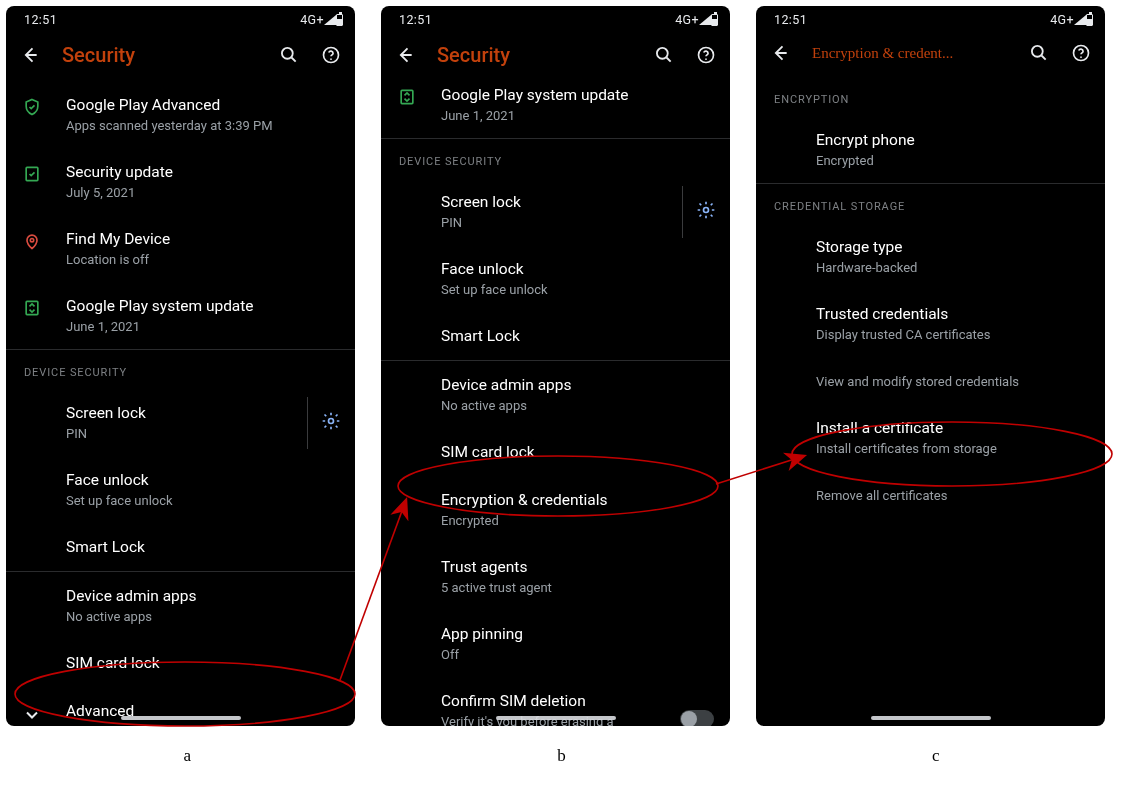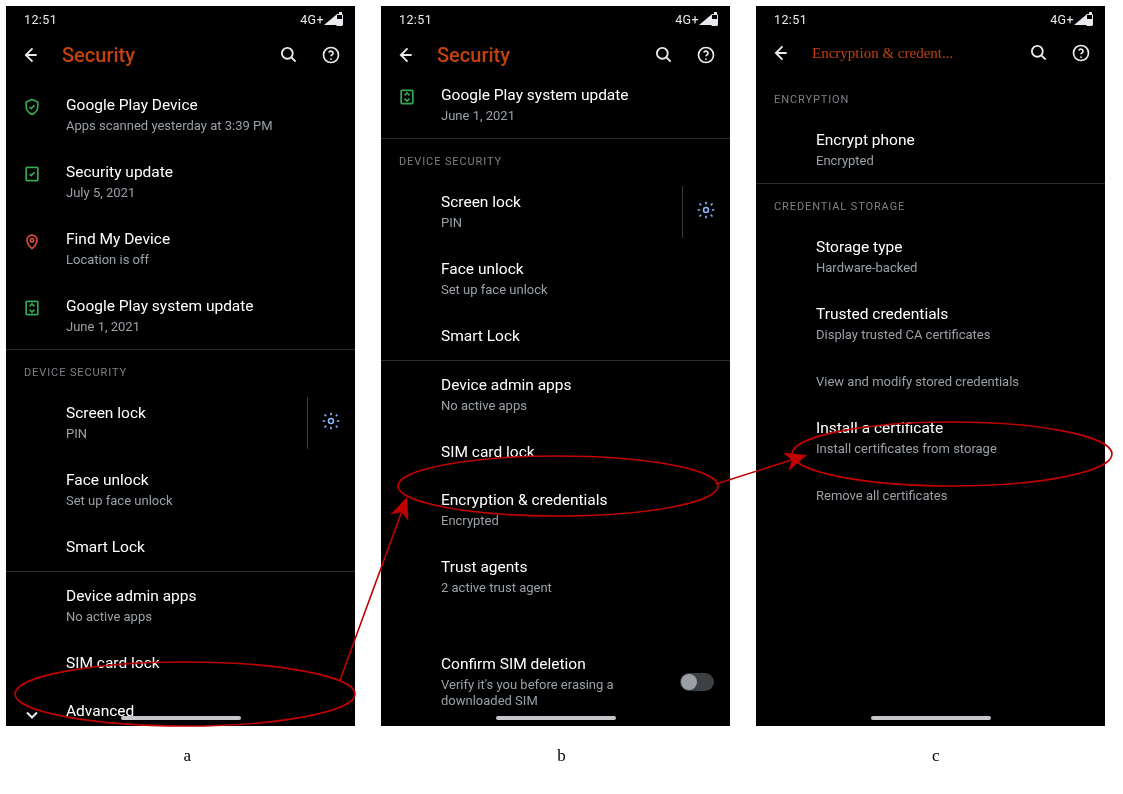--- a/index.html
+++ b/index.html
@@ -16,21 +16,21 @@
     gap: 26px;
     padding: 6px 6px 0 6px;
   }
   .phone {
     width: 349px;
     height: 720px;
     background: #000;
     color: #e8eaed;
     overflow: hidden;
     position: relative;
-    border-radius: 0;
+    border-radius: 8px;
   }
   
   .status {
     display: flex;
     justify-content: space-between;
     align-items: center;
     font-size: 12.5px;
     padding: 6px 12px 2px 18px;
     letter-spacing: .4px;
   }
@@ -158,21 +158,21 @@
 
     <div class="scroll">
       <div class="row">
         <div class="leading">
             <svg viewBox="0 0 24 24" fill="none" stroke="#34a853" stroke-width="2">
               <path d="M12 3l7 3v5c0 5-3 8-7 10-4-2-7-5-7-10V6l7-3z"></path>
               <path d="M9 12l2 2 4-4"></path>
             </svg>
           </div>
         <div class="texts">
-            <div class="ttl">Google Play Device</div>
+            <div class="ttl">Google Play Advanced</div>
             <div class="sub">Apps scanned yesterday at 3:39 PM</div>
           </div>
       </div>
       <div class="row">
         <div class="leading">
             <svg viewBox="0 0 24 24" fill="none" stroke="#34a853" stroke-width="2">
               <rect x="5" y="4" width="14" height="16" rx="1"></rect>
               <path d="M9 12l2 2 4-4"></path>
             </svg>
           </div>
@@ -357,25 +357,29 @@
           <div class="leading"></div>
           <div class="texts">
             <div class="ttl">Encryption &amp; credentials</div>
             <div class="sub">Encrypted</div>
           </div>
         </div>
       <div class="row noicon">
           <div class="leading"></div>
           <div class="texts">
             <div class="ttl">Trust agents</div>
-            <div class="sub">2 active trust agent</div>
-          </div>
-        </div>
-      <div class="row noicon">
-          <div class="leading"></div>
+            <div class="sub">5 active trust agent</div>
+          </div>
+        </div>
+      <div class="row noicon">
+          <div class="leading"></div>
+          <div class="texts">
+            <div class="ttl">App pinning</div>
+            <div class="sub">Off</div>
+          </div>
         </div>
       <div class="row noicon">
         <div class="leading"></div>
         <div class="texts" style="padding-right:40px;">
             <div class="ttl">Confirm SIM deletion</div>
             <div class="sub">Verify it's you before erasing a downloaded SIM</div>
           </div>
         <div style="position:absolute; right:16px; top:50%; transform:translateY(-50%);" class="toggle"></div>
       </div>
     </div>

